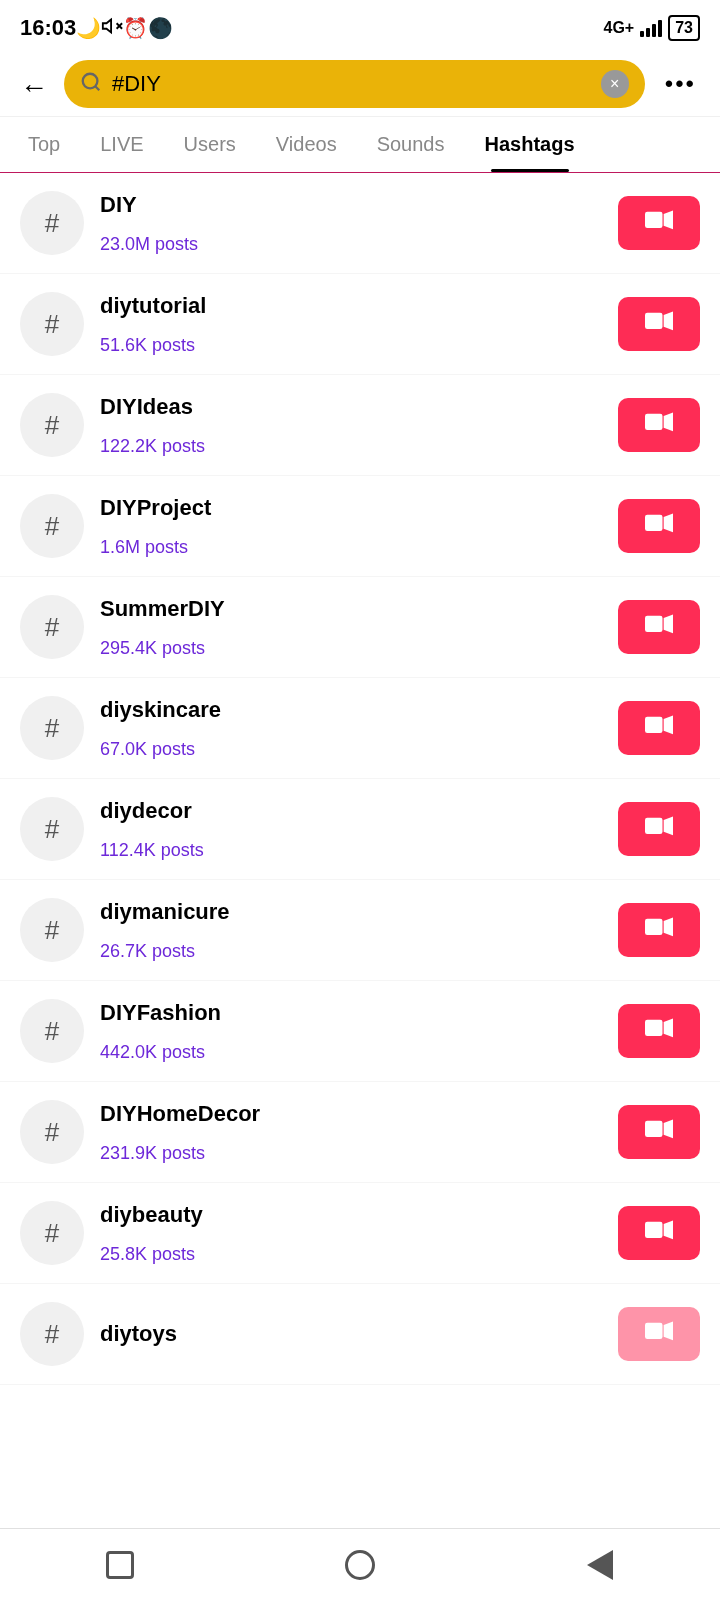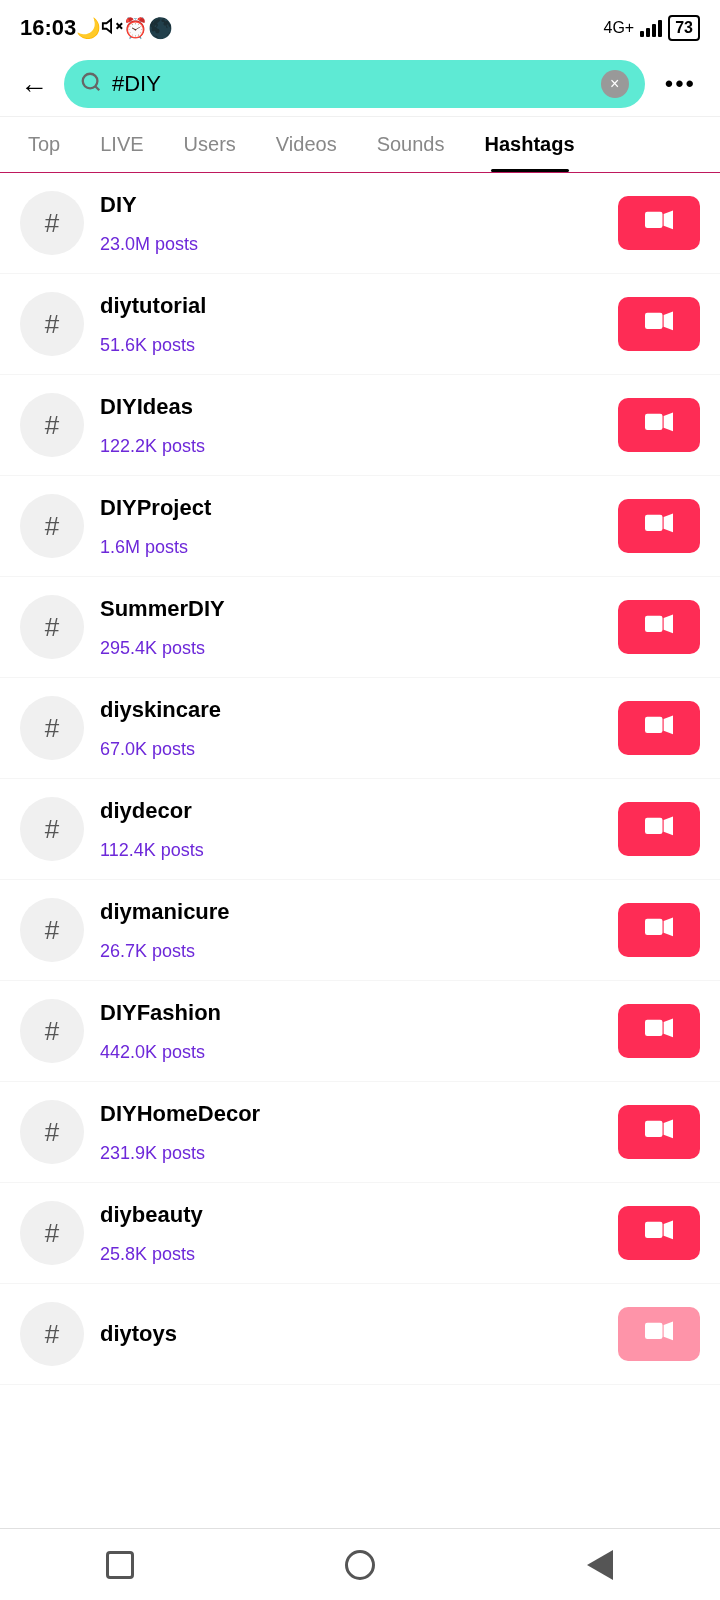--- a/index.html
+++ b/index.html
@@ -69,21 +69,21 @@
       font-weight: 400;
       cursor: pointer;
       color: #000;
       width: 36px;
       text-align: center;
     }
     .search-input-wrapper {
       flex: 1;
       display: flex;
       align-items: center;
-      background: #5eead4;
+      background: #eab308;
       border-radius: 28px;
       padding: 10px 16px;
       gap: 10px;
     }
     .search-icon-wrap {
       color: #666;
       font-size: 20px;
     }
     .search-text {
       font-size: 22px;
@@ -253,21 +253,21 @@
       <svg width="22" height="22" viewBox="0 0 24 24" fill="none" stroke="#000" stroke-width="2">
         <path d="M11 5L6 9H2v6h4l5 4V5z"></path>
         <line x1="23" y1="9" x2="17" y2="15"></line>
         <line x1="17" y1="9" x2="23" y2="15"></line>
       </svg>
     </span>
     <span style="font-size:20px;">⏰</span>
     <span style="font-size:20px;">🌑</span>
   </div>
   <div class="status-right">
-    <span style="font-size:16px; font-weight:400;">4G+</span>
+    <span style="font-size:16px; font-weight:700;">4G+</span>
     <div class="signal-bars">
       <div class="signal-bar" style="height:6px;"></div>
       <div class="signal-bar" style="height:9px;"></div>
       <div class="signal-bar" style="height:13px;"></div>
       <div class="signal-bar" style="height:17px;"></div>
     </div>
     <div class="battery-box">
       <span>73</span>
     </div>
   </div>

